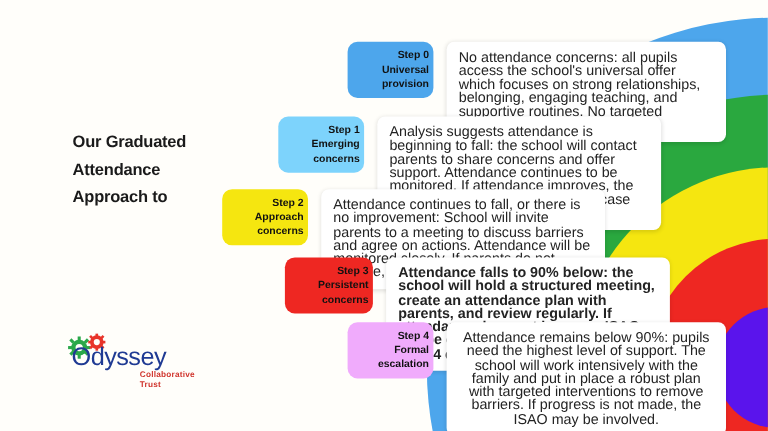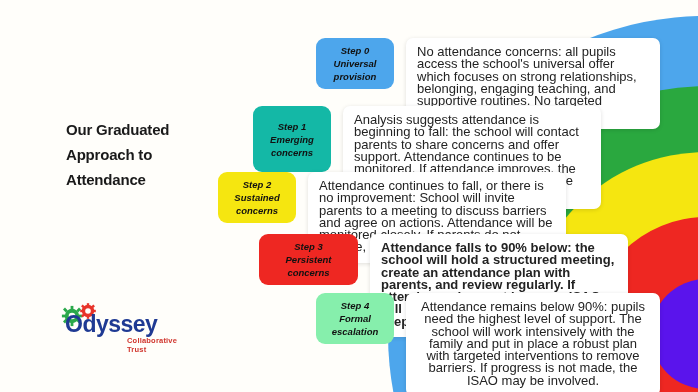--- a/index.html
+++ b/index.html
@@ -55,21 +55,21 @@
   #logo-gears {
     position: absolute;
     left: 3px;
     top: 0px;
   }
   #logo-word {
     position: absolute;
     left: 8px;
     top: 8px;
     font-size: 23px;
-    font-weight: bold;
+    font-weight: normal;
     color: #1f3a93;
     letter-spacing: -0.5px;
     line-height: 26px;
   }
   #logo-sub {
     position: absolute;
     left: 26px;
     top: 33px;
     font-size: 7.5px;
     font-weight: bold;
@@ -82,30 +82,29 @@
   .step-row {
     position: absolute;
     display: flex;
     align-items: flex-start;
   }
   .step-pill {
     box-sizing: border-box;
     border-radius: 9px;
     display: flex;
     flex-direction: column;
-    align-items: center;
+    align-items: flex-end;
     justify-content: center;
     text-align: center;
     font-weight: bold;
     font-size: 9.5px;
     line-height: 13px;
     color: #111111;
     padding: 6px 4px;
     flex: none;
-    font-style: italic;
   }
   .step-card {
     box-sizing: border-box;
     background: #ffffff;
     border-radius: 7px;
     box-shadow: 0 1px 4px rgba(0,0,0,0.13);
     padding: 8px 11px 9px 11px;
     font-size: 13px;
     line-height: 12.3px;
     color: #232323;
@@ -120,70 +119,70 @@
   <svg id="arcs" viewBox="0 0 698 392" preserveAspectRatio="none">
     <circle cx="706" cy="334" r="318" fill="#4da6ec"></circle>
     <circle cx="706" cy="334" r="248" fill="#2aa83f"></circle>
     <circle cx="706" cy="334" r="182" fill="#f5e610"></circle>
     <circle cx="706" cy="334" r="117" fill="#ee2722"></circle>
     <circle cx="706" cy="334" r="55" fill="#5a14ec"></circle>
   </svg>
 
   <div id="title-block">
     <div class="title-line">Our Graduated</div>
+    <div class="title-line">Attendance</div>
     <div class="title-line">Approach to</div>
-    <div class="title-line">Attendance</div>
   </div>
 
   <div class="step-row" style="left:316px; top:38px;">
     <div class="step-pill" style="background:#4da6ec; width:78px; height:51px;">
       <span>Step 0</span>
       <span>Universal</span>
       <span>provision</span>
     </div>
     <div class="step-card" style="width:254px; min-height:58px; margin-left:12px;">
       <span>No attendance concerns: all pupils access the school's universal offer which focuses on strong relationships, belonging, engaging teaching, and supportive routines. No targeted intervention will be required.</span>
     </div>
   </div>
 
   <div class="step-row" style="left:253px; top:106px;">
-    <div class="step-pill" style="background:#14b8a6; width:78px; height:66px;">
+    <div class="step-pill" style="background:#7dd3fc; width:78px; height:51px;">
       <span>Step 1</span>
       <span>Emerging</span>
       <span>concerns</span>
     </div>
     <div class="step-card" style="width:258px; min-height:58px; margin-left:12px;">
       <span>Analysis suggests attendance is beginning to fall: the school will contact parents to share concerns and offer support. Attendance continues to be monitored. If attendance improves, the pupil returns to Step 0; if not, the case moves to Step 2.</span>
     </div>
   </div>
 
-  <div class="step-row" style="left:218px; top:172px;">
+  <div class="step-row" style="left:202px; top:172px;">
     <div class="step-pill" style="background:#f5e610; width:78px; height:51px;">
       <span>Step 2</span>
-      <span>Sustained</span>
+      <span>Approach</span>
       <span>concerns</span>
     </div>
     <div class="step-card" style="width:258px; min-height:58px; margin-left:12px;">
       <span>Attendance continues to fall, or there is no improvement: School will invite parents to a meeting to discuss barriers and agree on actions. Attendance will be monitored closely. If parents do not engage, ISAO may be taken.</span>
     </div>
   </div>
 
   <div class="step-row" style="left:259px; top:234px;">
-    <div class="step-pill" style="background:#ee2722; width:99px; height:51px;">
+    <div class="step-pill" style="background:#ee2722; width:80px; height:51px;">
       <span>Step 3</span>
       <span>Persistent</span>
       <span>concerns</span>
     </div>
     <div class="step-card" style="width:258px; min-height:58px; margin-left:12px;font-weight:bold;">
       <span>Attendance falls to 90% below: the school will hold a structured meeting, create an attendance plan with parents, and review regularly. If attendance does not improve, ISAO will be consulted and escalation to Step 4 considered.</span>
     </div>
   </div>
 
   <div class="step-row" style="left:316px; top:293px;">
-    <div class="step-pill" style="background:#86efac; width:78px; height:51px;">
+    <div class="step-pill" style="background:#f0abfc; width:78px; height:51px;">
       <span>Step 4</span>
       <span>Formal</span>
       <span>escalation</span>
     </div>
     <div class="step-card" style="width:254px; min-height:58px; margin-left:12px;text-align:center;">
       <span>Attendance remains below 90%: pupils need the highest level of support. The school will work intensively with the family and put in place a robust plan with targeted interventions to remove barriers. If progress is not made, the ISAO may be involved.</span>
     </div>
   </div>
 
   <div id="logo">

